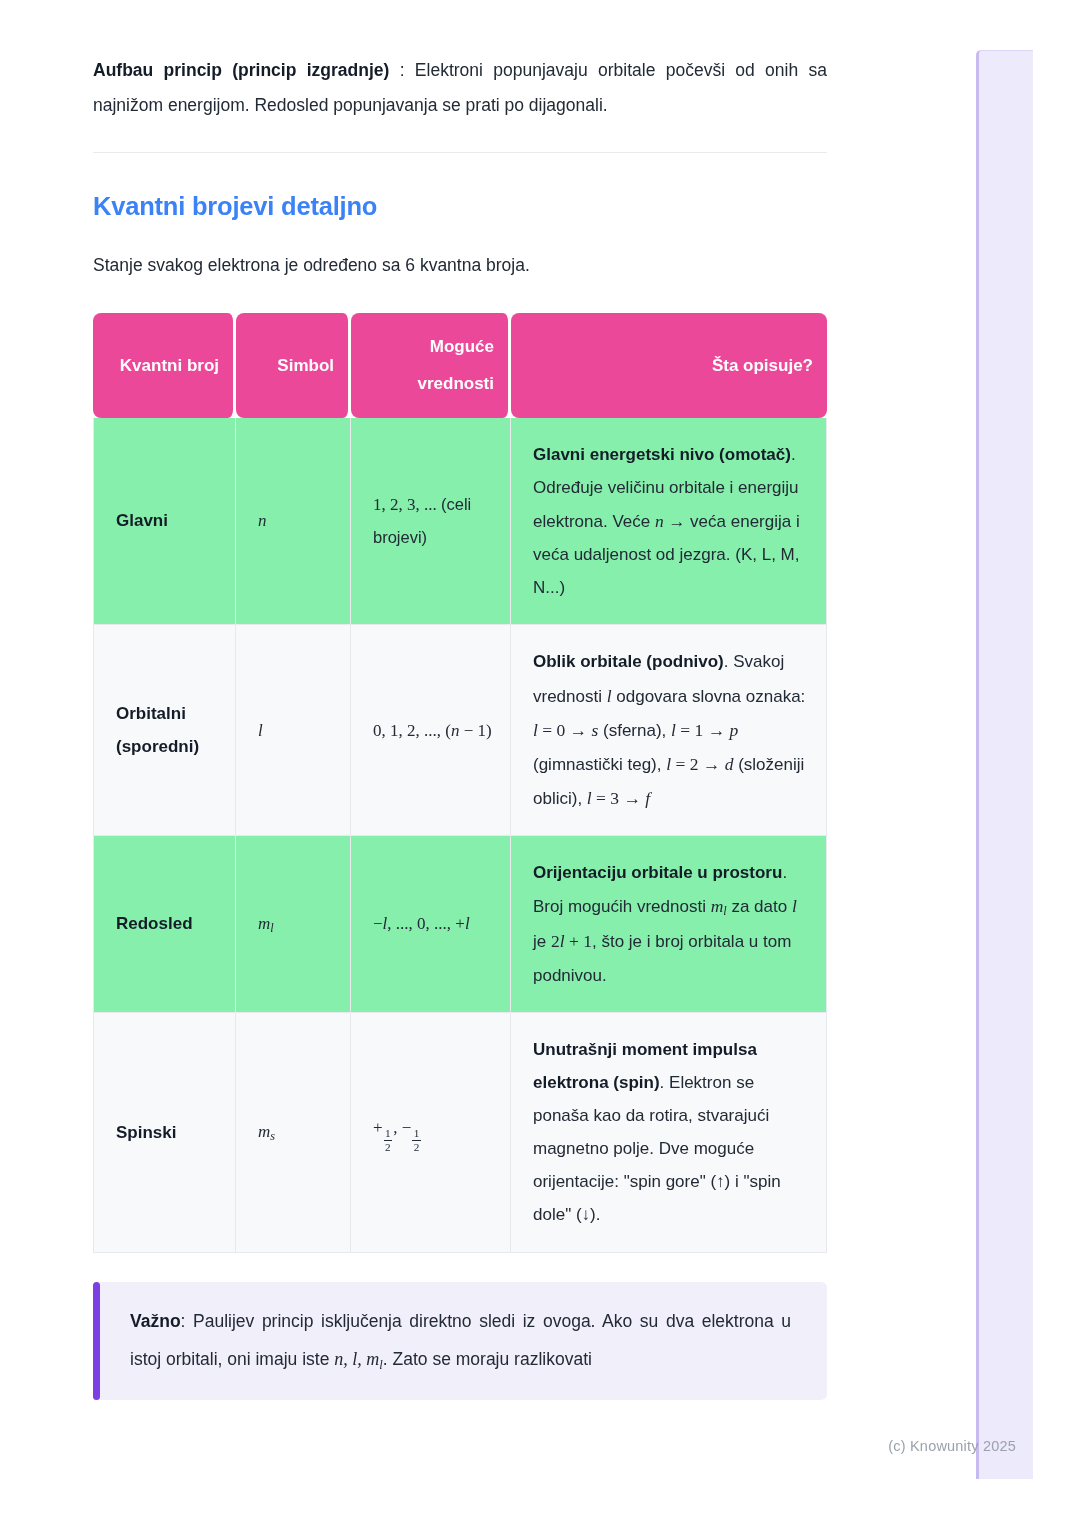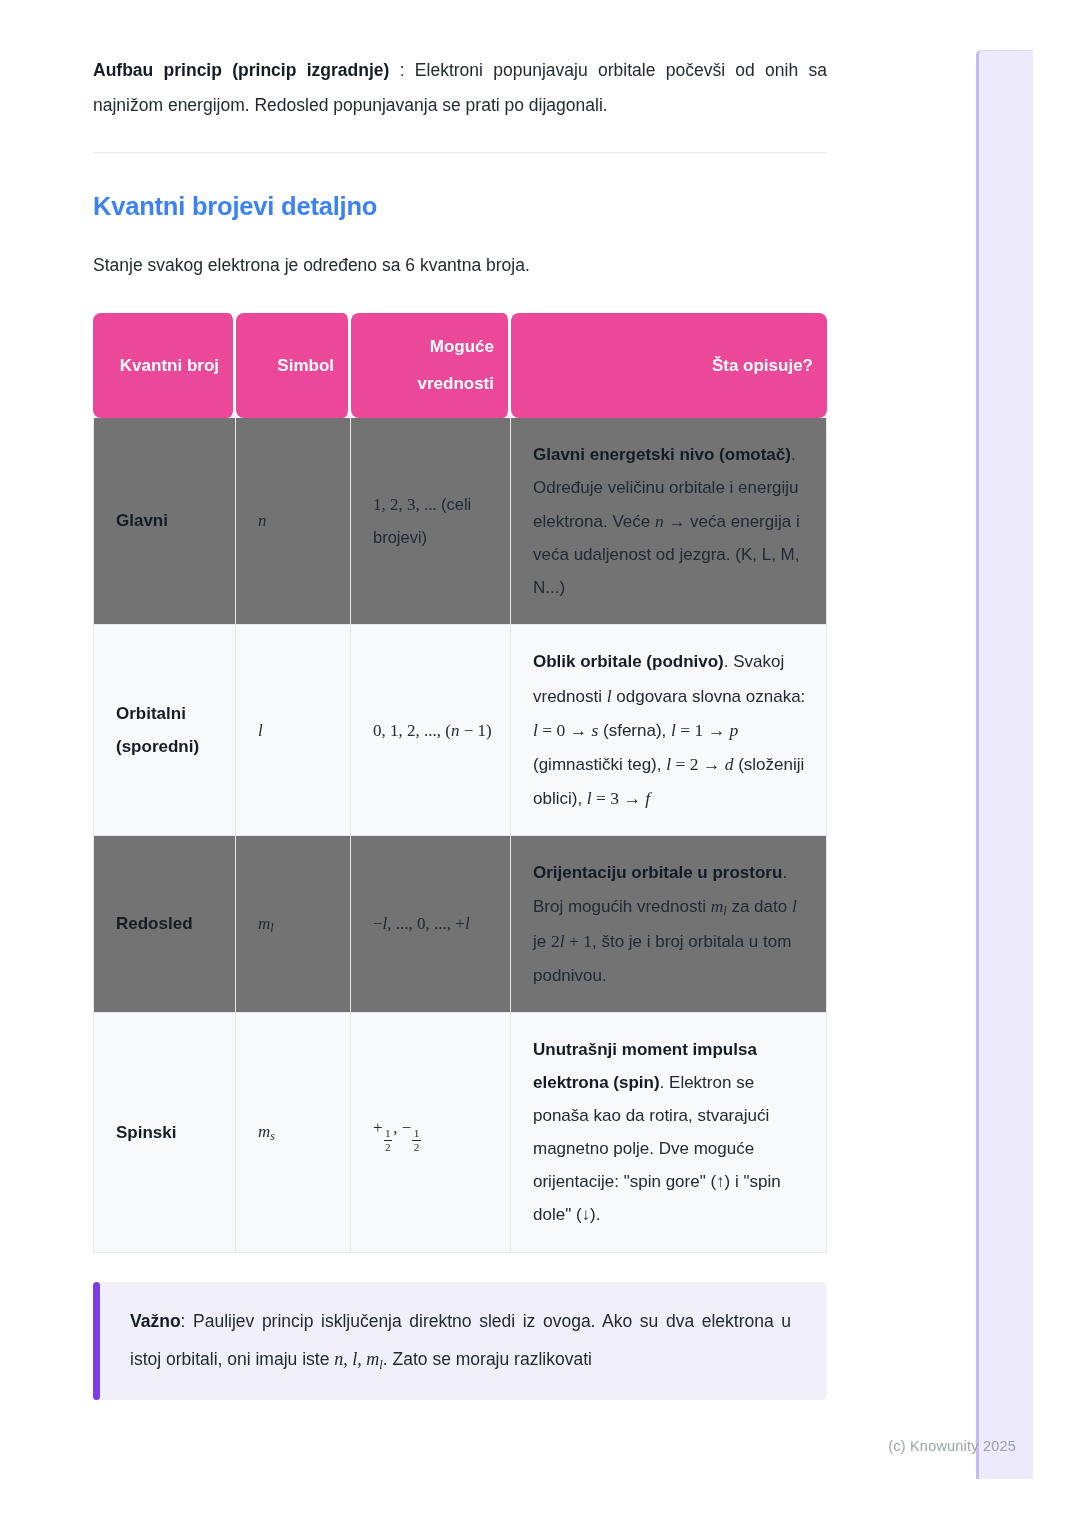--- a/index.html
+++ b/index.html
@@ -30,21 +30,21 @@
   .qtable col.c1{width:143px;}
   .qtable col.c2{width:115px;}
   .qtable col.c3{width:160px;}
   .qtable th{
     background:#ec4899;color:#ffffff;font-size:17px;font-weight:600;text-align:right;
     vertical-align:middle;line-height:2.2;padding:15px 14px 15px 22px;
     border-right:3px solid #ffffff;border-radius:8px;
   }
   .qtable th:last-child{border-right:none;margin-top:31px;}
   .qtable td{
-    background:#737373;vertical-align:middle;font-size:17px;line-height:1.95;
+    background:#86efac;vertical-align:middle;font-size:17px;line-height:1.95;
     padding:20px 18px 20px 22px;
     border-bottom:1px solid #e7e9ee;border-right:1px solid #e7e9ee;
   }
   .qtable td:first-child{border-left:1px solid #e7e9ee;}
   .qtable tbody tr:nth-child(even) td{background:#f8f9fb;}
   .cname{font-weight:700;color:#141c28;}
   .csym,.cval{font-family:"Liberation Serif","DejaVu Serif",serif;font-size:17.5px;line-height:1.9;}
   .csym .seg-mi,.csym .seg-mn,.cval .seg-mi,.cval .seg-mn{font-size:1em;}
   .cval .seg-plain{font-family:"Liberation Sans","DejaVu Sans",sans-serif;font-size:16.5px;}
   .cval .frac{font-size:0.66em;}

